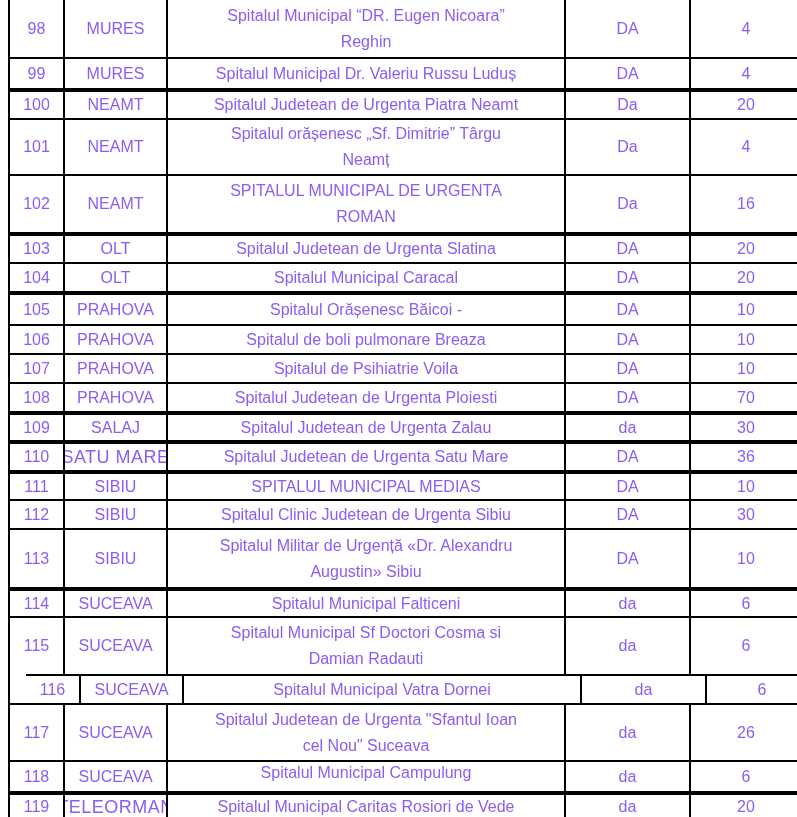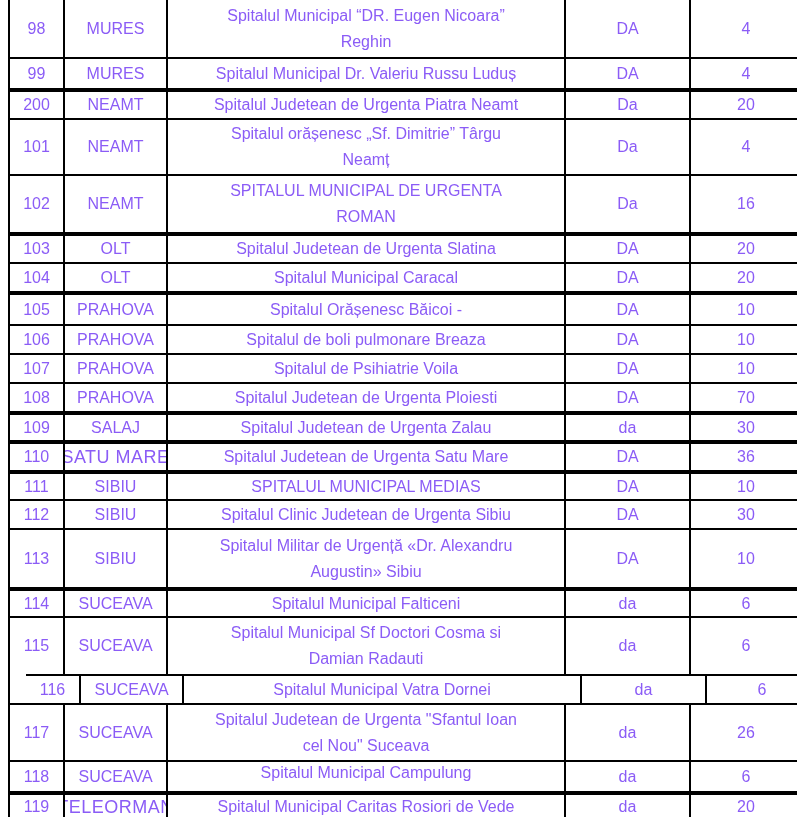--- a/index.html
+++ b/index.html
@@ -98,21 +98,21 @@
     </div>
     <div class="cell c-approval">
       <span>DA</span>
     </div>
     <div class="cell c-count">
       <span>4</span>
     </div>
   </div>
     <div class="row group-start" style="height: 30px;">
     <div class="cell c-index">
-      <span>200</span>
+      <span>100</span>
     </div>
     <div class="cell c-county">
       <span class="county-text">NEAMT</span>
     </div>
     <div class="cell c-hospital">
       <span class="hospital-text">Spitalul Judetean de Urgenta Piatra Neamt</span>
     </div>
     <div class="cell c-approval">
       <span>Da</span>
     </div>

